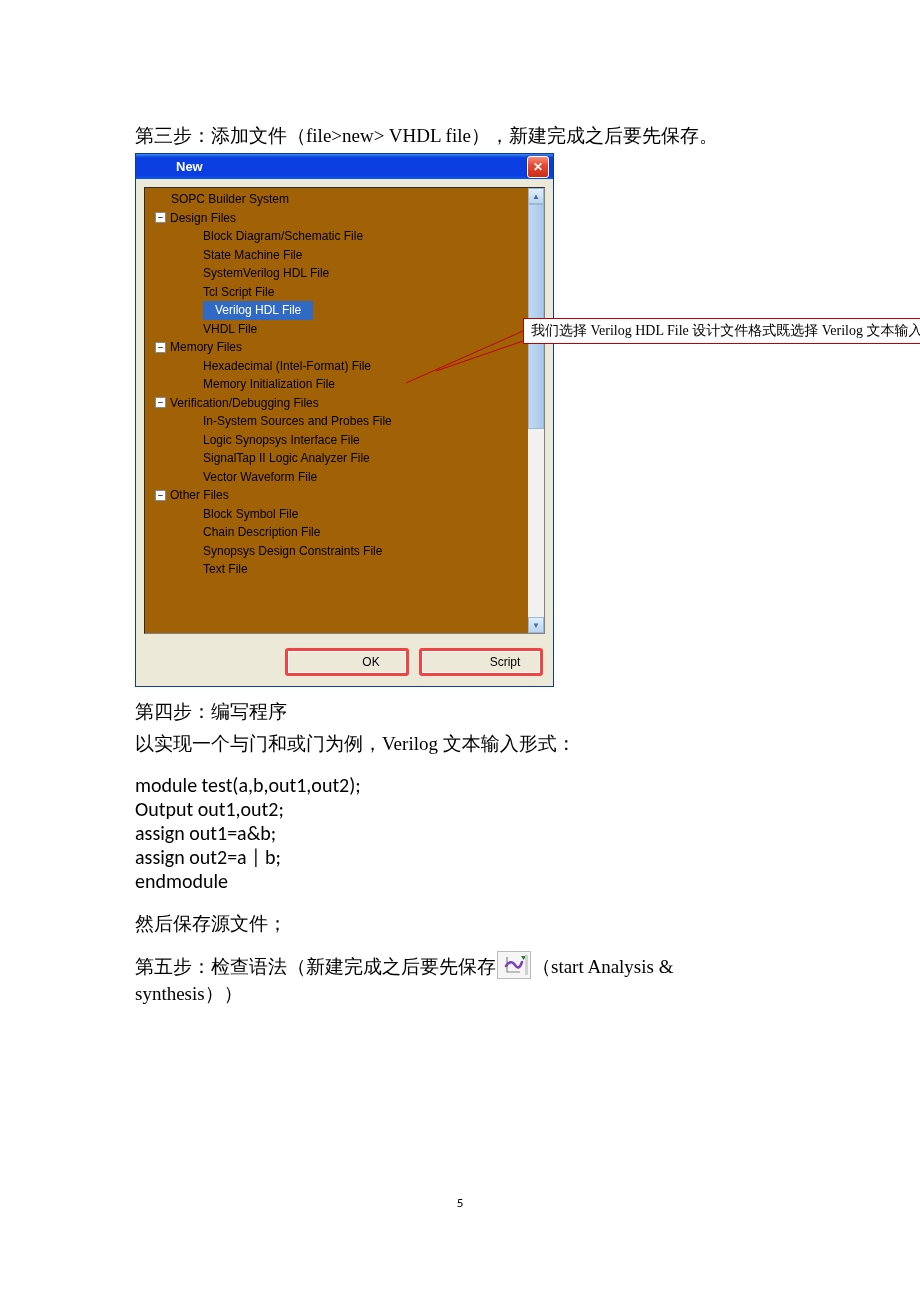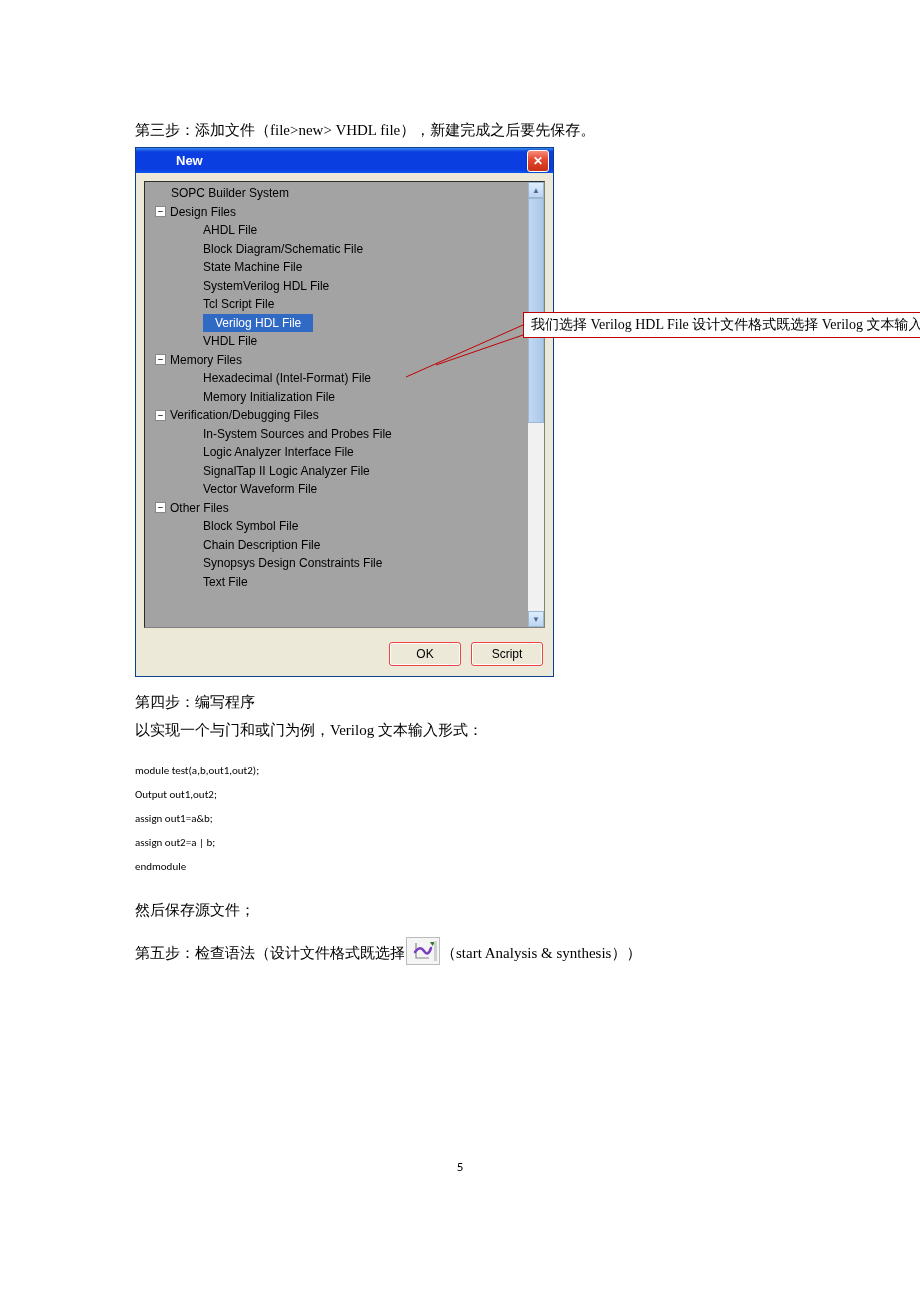--- a/index.html
+++ b/index.html
@@ -7,23 +7,23 @@
     padding: 0;
     background: #fff;
     font-family: "SimSun", "宋体", serif;
     width: 920px;
   }
   .page {
     padding: 115px 135px 60px 135px;
     position: relative;
   }
   .para {
-    font-size: 15px;
+    font-size: 19px;
     line-height: 22px;
-    margin: 4px 0 6px 0;
+    margin: 10px 0 6px 0;
     color: #000;
   }
 
   
   .dialog {
     width: 417px;
     border: 1px solid #0b3e8b;
     background: #ece9d8;
     font-family: Tahoma, Arial, sans-serif;
     font-size: 12px;
@@ -50,21 +50,21 @@
     color: #fff;
     display: flex;
     align-items: center;
     justify-content: center;
     font-weight: bold;
     font-size: 12px;
     box-shadow: 0 0 2px rgba(0,0,0,0.4);
   }
 
   .tree-container {
-    background: #a3a3a3;
+    background: #a16207;
     margin: 8px;
     border: 1px inset #808080;
     height: 445px;
     position: relative;
     overflow: hidden;
   }
   .tree {
     padding: 2px 0 2px 2px;
     font-size: 12px;
     line-height: 18.5px;
@@ -122,27 +122,28 @@
   .button-row {
     display: flex;
     justify-content: flex-end;
     gap: 10px;
     padding: 6px 10px 10px 10px;
   }
   .win-btn {
     width: 70px;
     height: 22px;
     background: #ece9d8;
-    border: 1px solid #ef4444;
+    border: 3px solid #ef4444;
     border-radius: 3px;
     font-size: 12px;
     display: flex;
     align-items: center;
     justify-content: center;
     box-shadow: inset 0 0 0 1px #fff;
+    padding-left: 48px;
   }
 
   
   .callout-wrap {
     position: absolute;
     left: 271px;
     top: 166px;
     width: 610px;
     height: 240px;
     pointer-events: none;
@@ -162,21 +163,21 @@
   }
   .callout-svg {
     position: absolute;
     left: 0; top: 0;
     width: 620px; height: 240px;
   }
 
   
   .code {
     font-family: Calibri, Arial, sans-serif;
-    font-size: 11px;
+    font-size: 20px;
     line-height: 24px;
     margin: 18px 0 4px 0;
   }
 
   
   .tb-icon {
     display: inline-block;
     width: 32px;
     height: 26px;
     background: #f5f5f5;
@@ -212,23 +213,20 @@
       <div class="tree-container">
         <div class="tree">
           <div class="tree-row indent1">
               <span>SOPC Builder System</span>
             </div>
           <div class="tree-row" style="padding-left:8px">
               <span class="boxminus">−</span>
               <span>Design Files</span>
             </div>
           <div class="tree-row indent2">
-              <span>AHDL File</span>
-            </div>
-          <div class="tree-row indent2">
               <span>Block Diagram/Schematic File</span>
             </div>
           <div class="tree-row indent2">
               <span>State Machine File</span>
             </div>
           <div class="tree-row indent2">
               <span>SystemVerilog HDL File</span>
             </div>
           <div class="tree-row indent2">
               <span>Tcl Script File</span>
@@ -250,21 +248,21 @@
               <span>Memory Initialization File</span>
             </div>
           <div class="tree-row" style="padding-left:8px">
               <span class="boxminus">−</span>
               <span>Verification/Debugging Files</span>
             </div>
           <div class="tree-row indent2">
               <span>In-System Sources and Probes File</span>
             </div>
           <div class="tree-row indent2">
-              <span>Logic Analyzer Interface File</span>
+              <span>Logic Synopsys Interface File</span>
             </div>
           <div class="tree-row indent2">
               <span>SignalTap II Logic Analyzer File</span>
             </div>
           <div class="tree-row indent2">
               <span>Vector Waveform File</span>
             </div>
           <div class="tree-row" style="padding-left:8px">
               <span class="boxminus">−</span>
               <span>Other Files</span>
@@ -311,21 +309,21 @@
     <div>module test(a,b,out1,out2);</div>
     <div>Output out1,out2;</div>
     <div>assign out1=a&amp;b;</div>
     <div>assign out2=a | b;</div>
     <div>endmodule</div>
   </div>
 
   <p class="para" style="margin-top:20px">然后保存源文件；</p>
 
   <p class="para" style="margin-top:20px">
-    <span>第五步：检查语法（设计文件格式既选择</span><span class="tb-icon"><svg viewBox="0 0 32 26">
+    <span>第五步：检查语法（新建完成之后要先保存</span><span class="tb-icon"><svg viewBox="0 0 32 26">
           <rect x="0" y="0" width="32" height="26" fill="#f5f5f5"></rect>
           <path d="M9 5 L9 20 L22 20" stroke="#888" stroke-width="1.2" fill="none"></path>
           <path d="M8 14 Q13 7 17 13 Q21 19 24 10" stroke="#7b3fbf" stroke-width="2.5" fill="none" stroke-linecap="round"></path>
           <polygon points="23,4 28,4 25.5,8" fill="#2a7a2a"></polygon>
           <rect x="27" y="3" width="3" height="20" fill="#d0d0d0"></rect>
         </svg></span><span>（start Analysis &amp; synthesis））</span>
   </p>
 
   <div class="pagenum">5</div>
 

